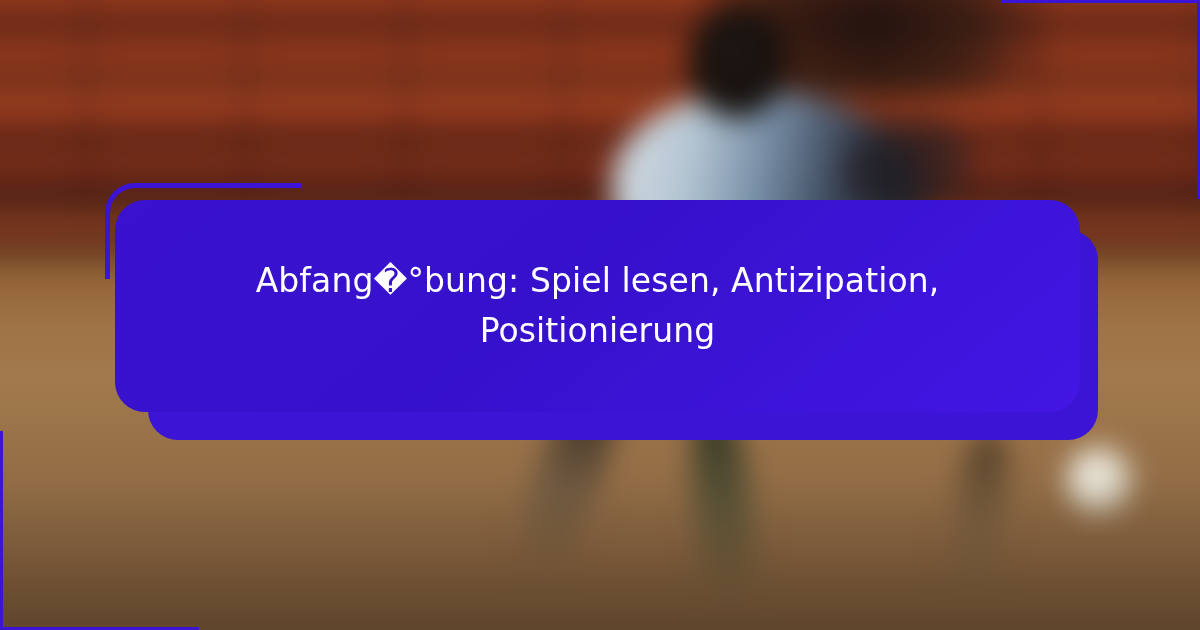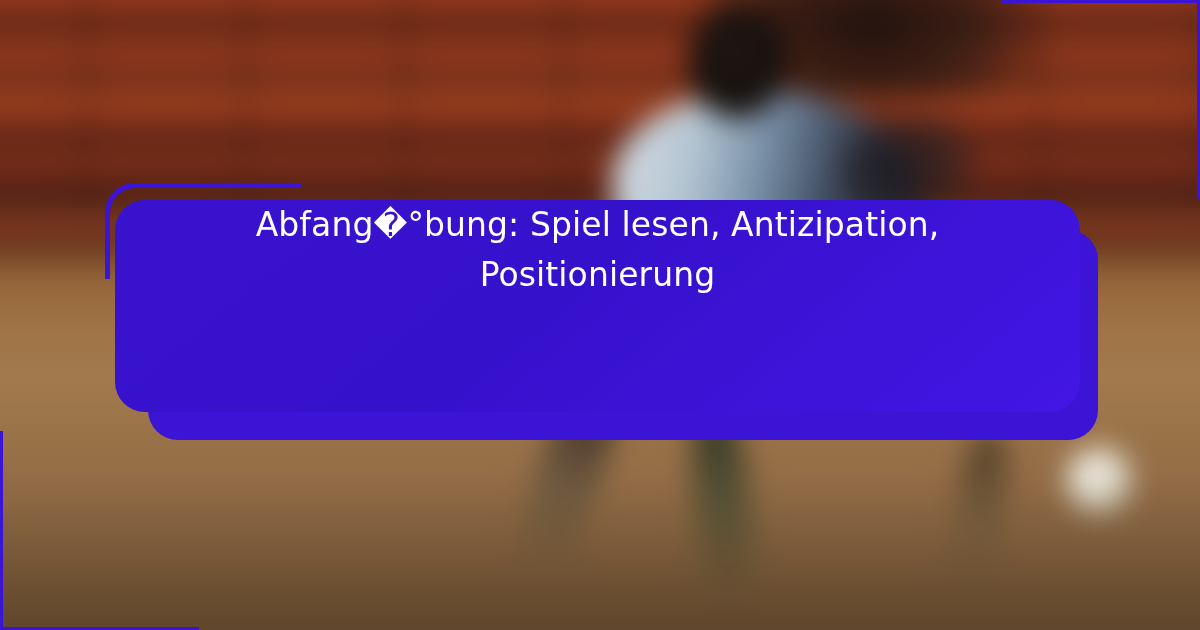--- a/index.html
+++ b/index.html
@@ -226,20 +226,21 @@
     background: #3B14D6;
   }
 
   .card {
     position: absolute;
     left: 115px; top: 200px;
     width: 965px; height: 212px;
     border-radius: 30px;
     background: linear-gradient(140deg, #3A12CE 0%, #3611CC 45%, #4316E4 100%);
     display: flex;
+    align-items: center;
     justify-content: center;
     box-sizing: border-box;
     padding: 0 58px;
   }
 
   .card-title {
     margin: 0;
     width: 100%;
     color: #FFFFFF;
     font-size: 33px;

